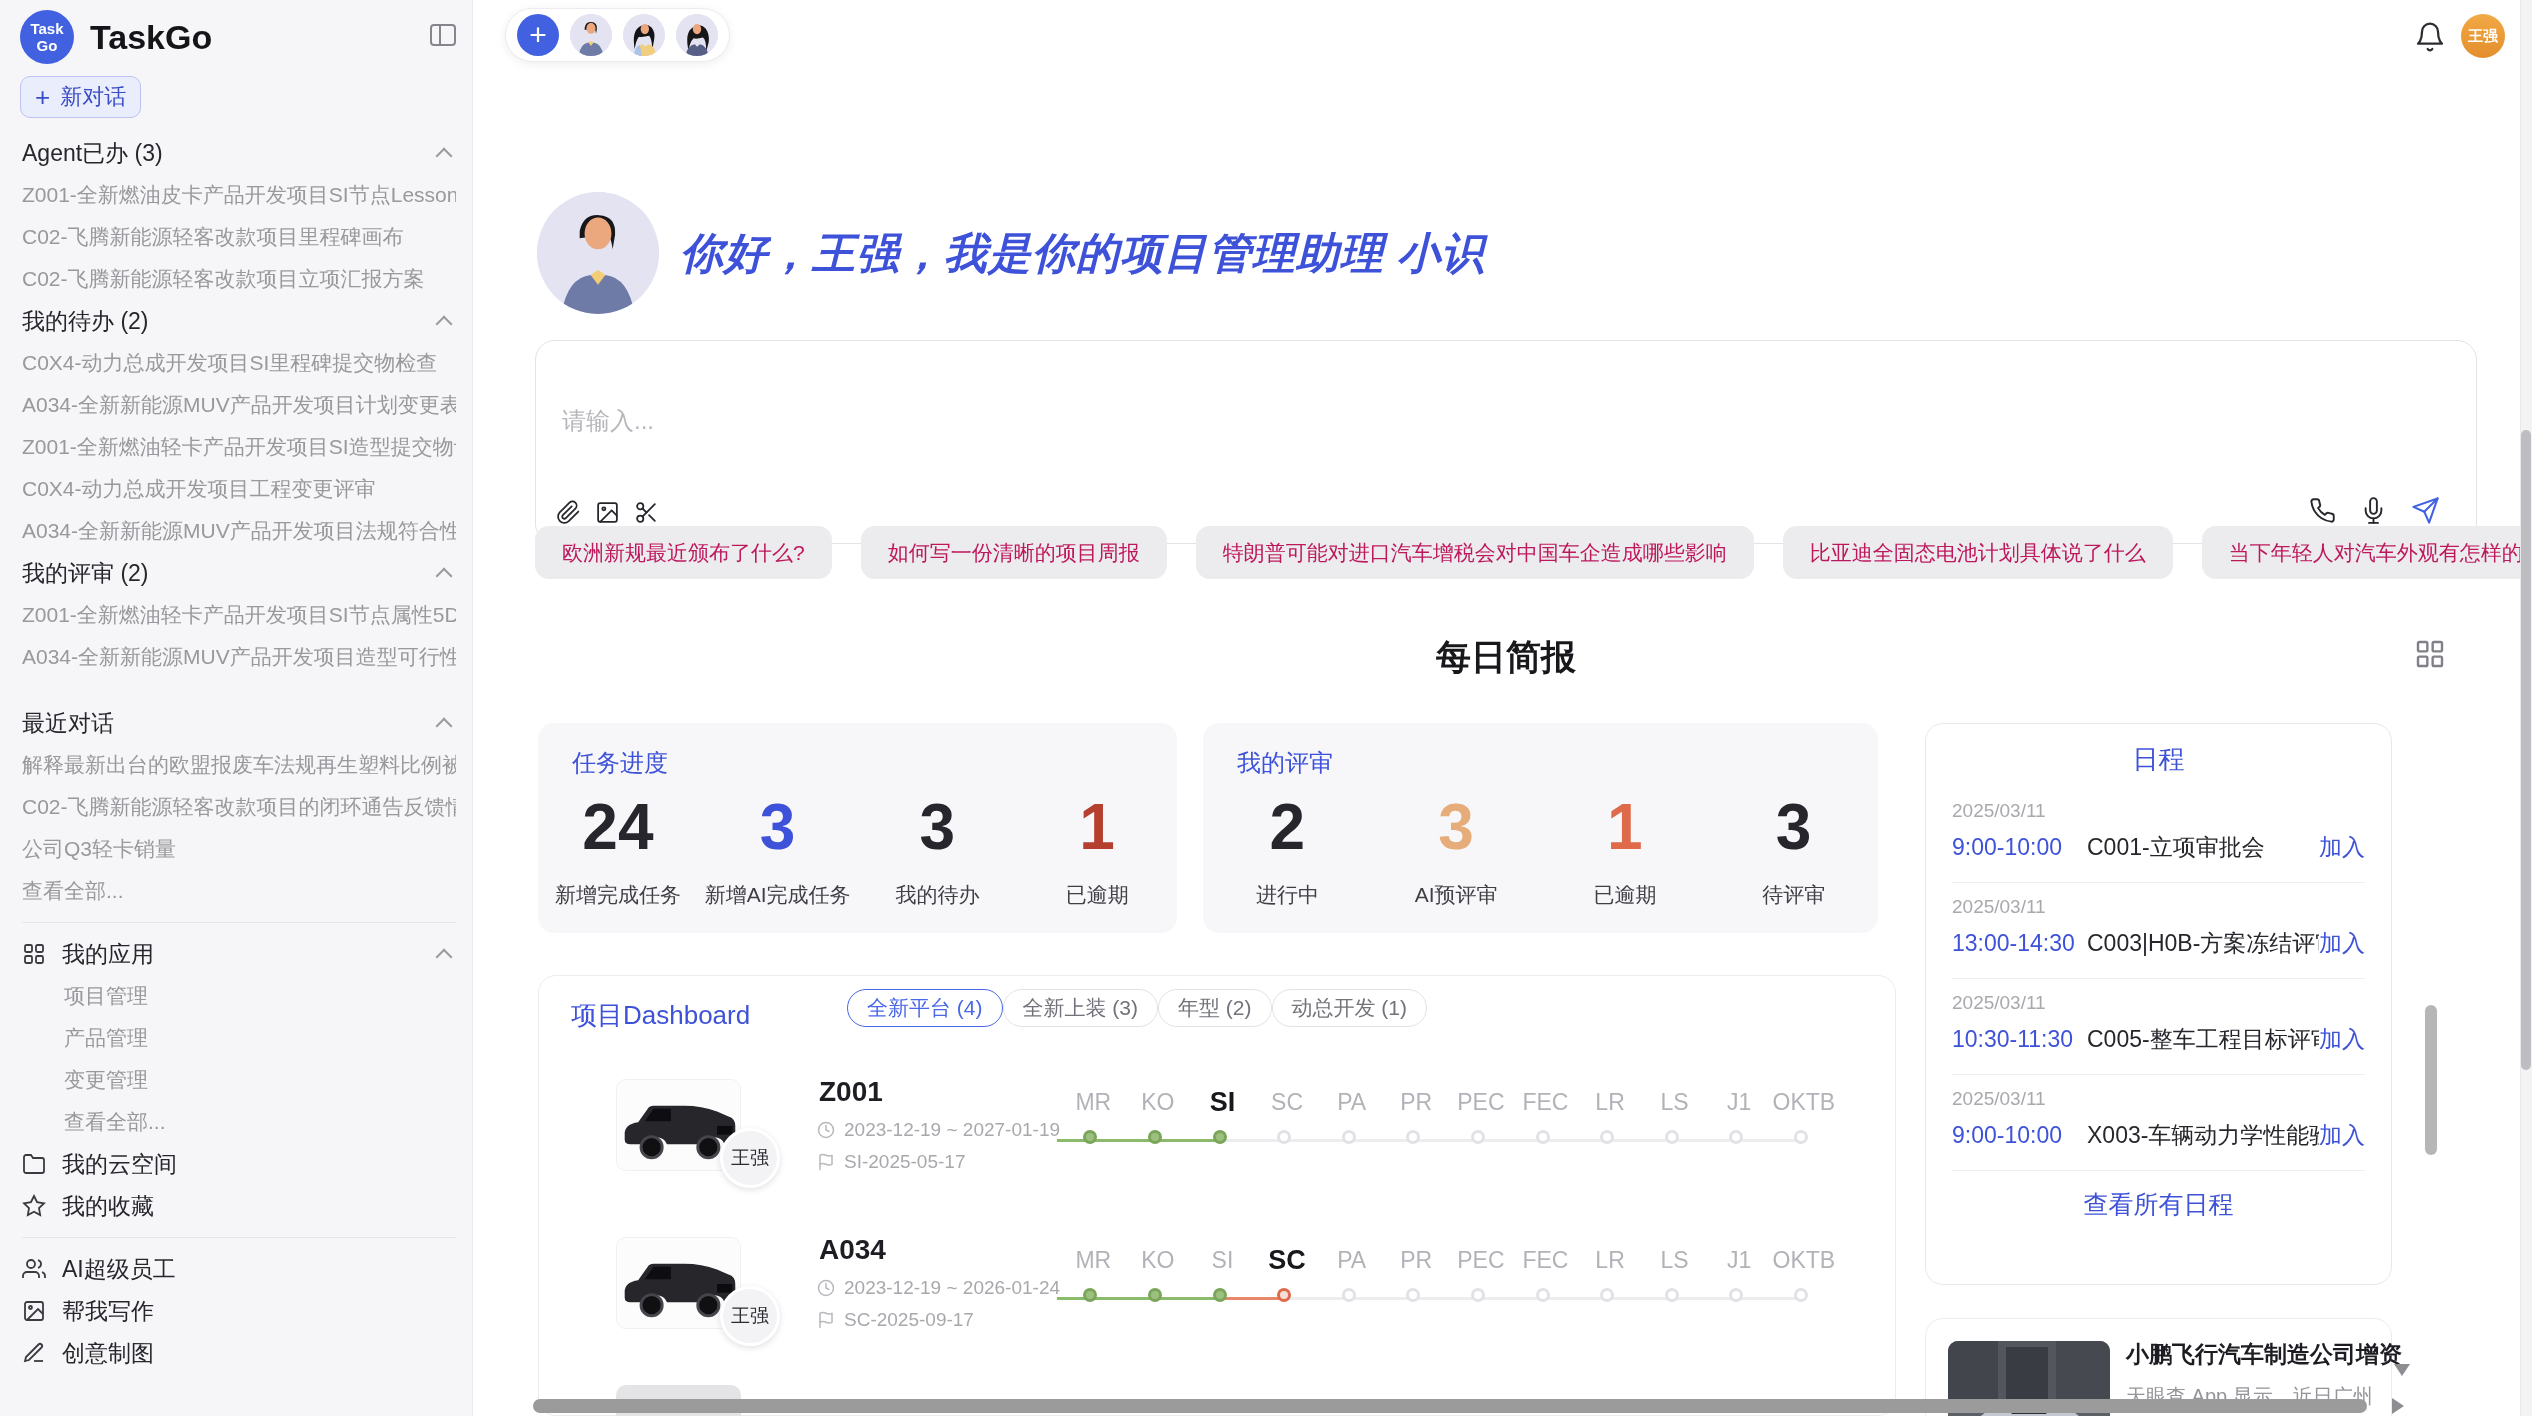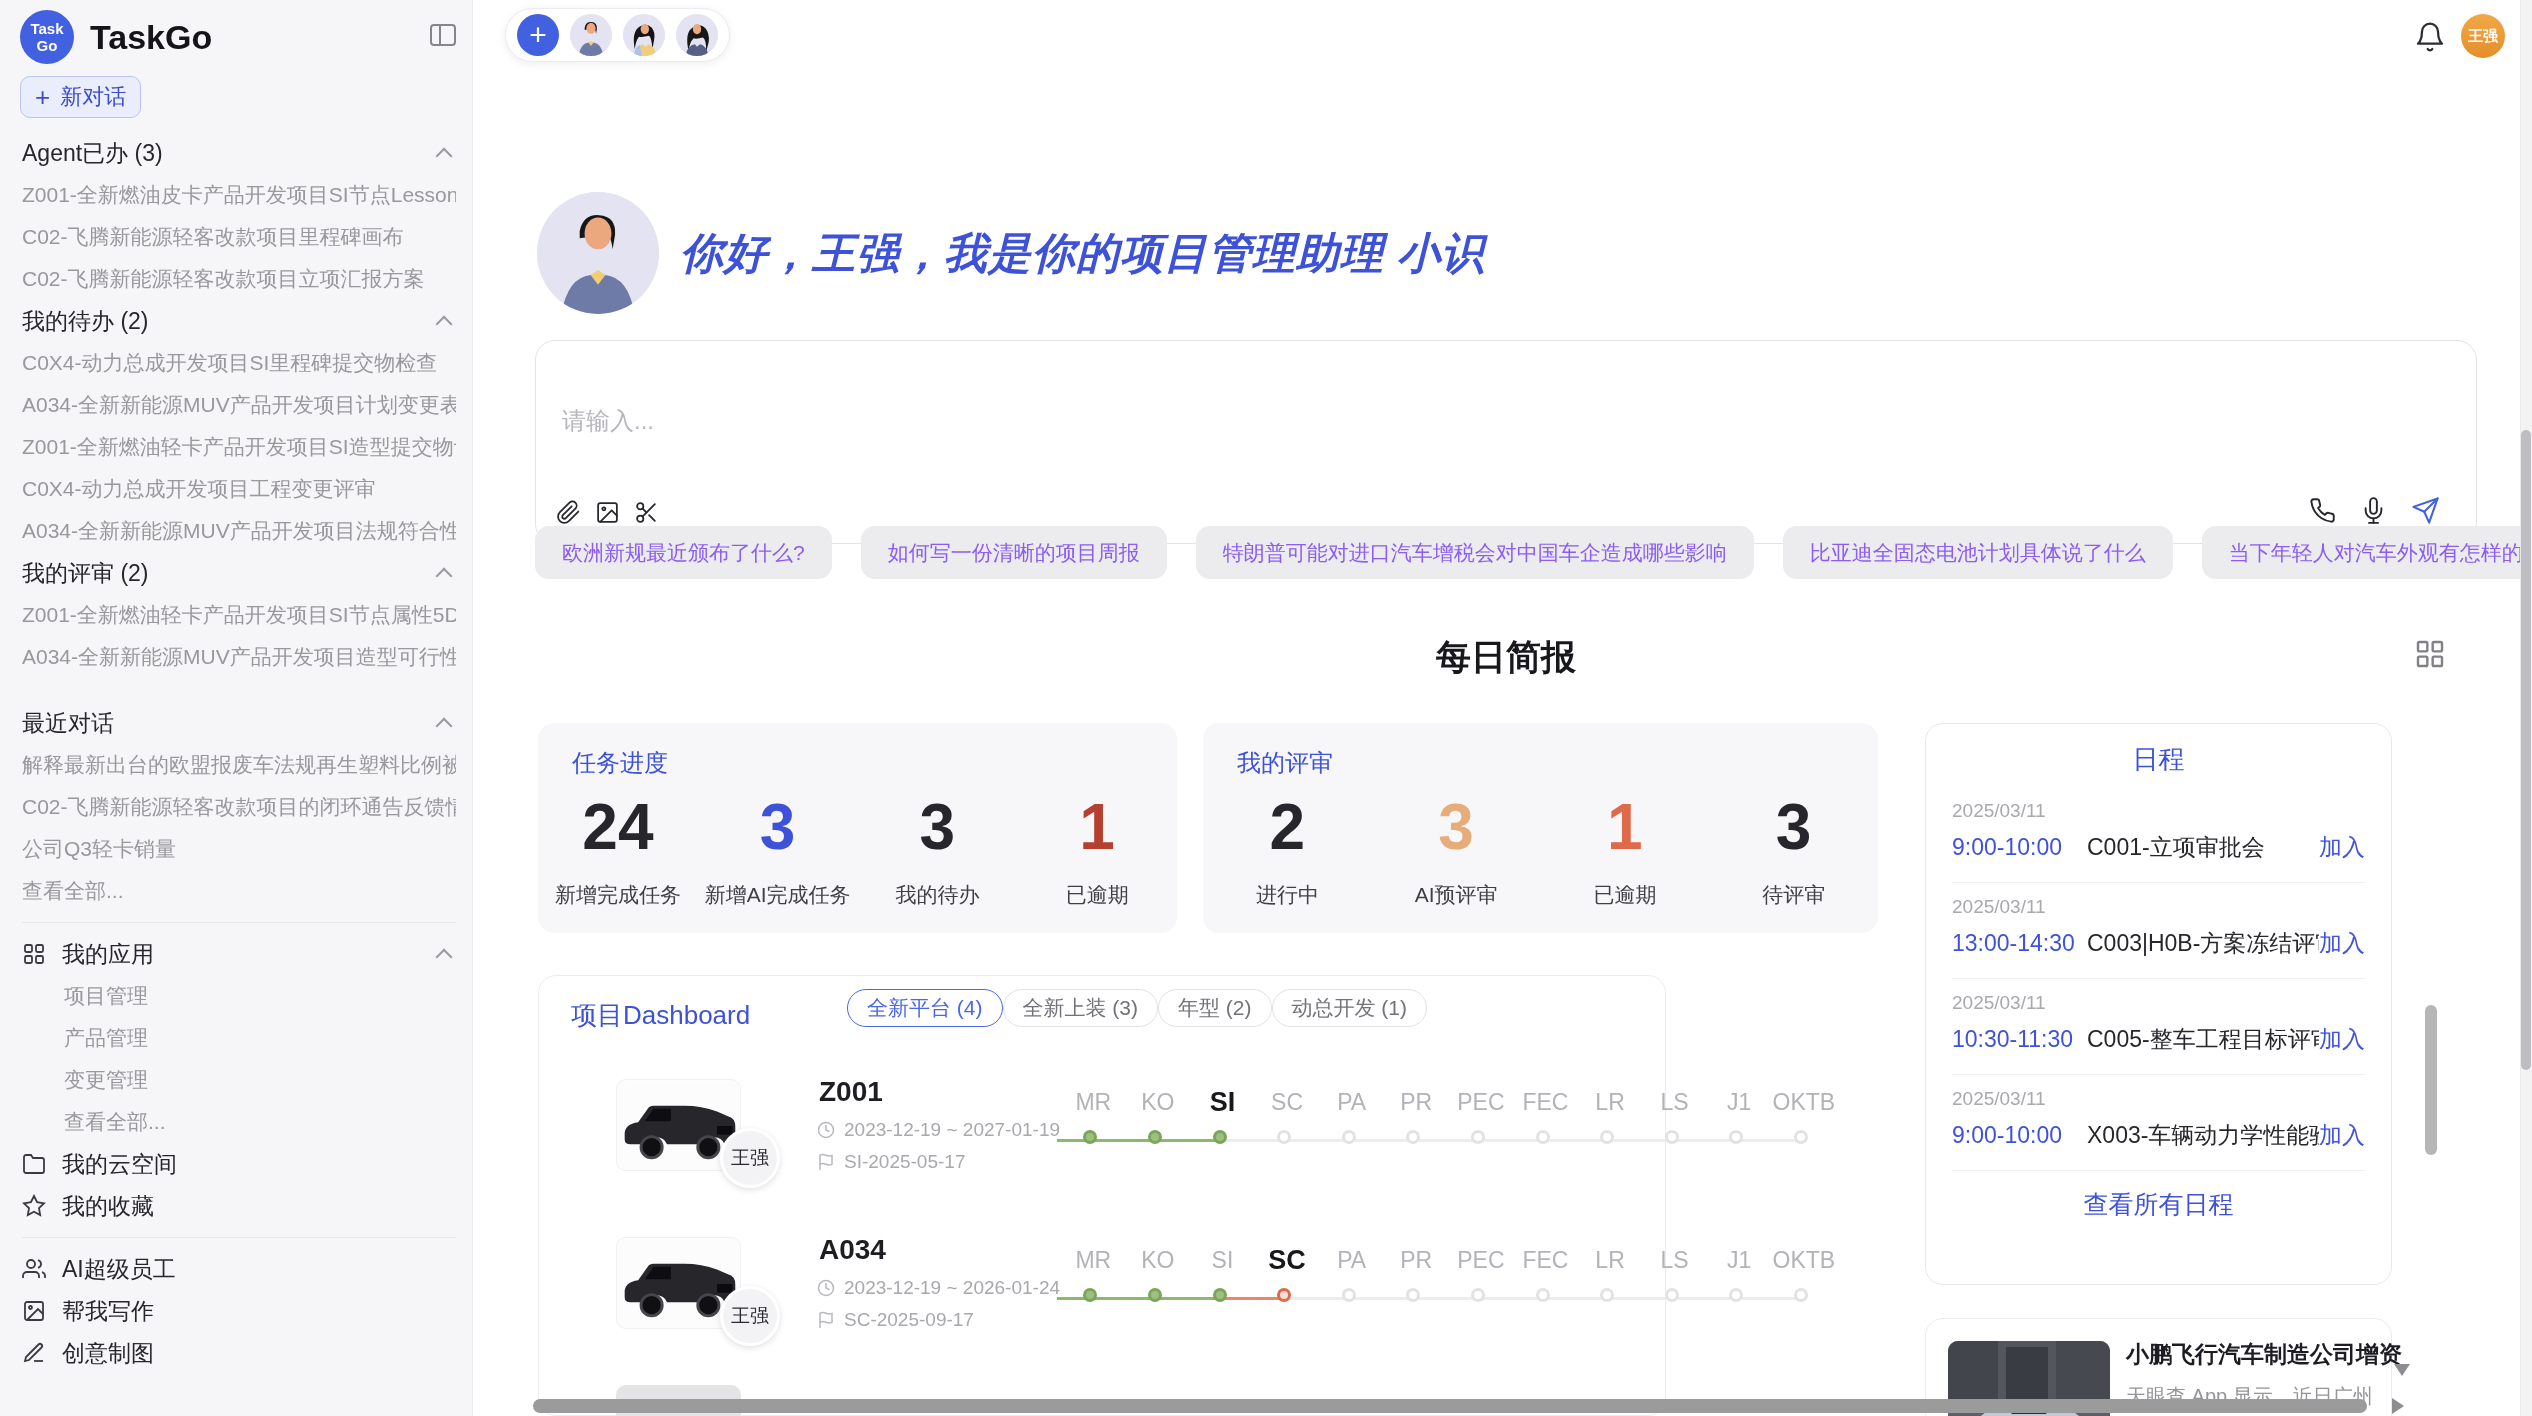--- a/index.html
+++ b/index.html
@@ -43,38 +43,38 @@
 .composer{left:535px;top:340px;width:1942px;height:204px;border:1.5px solid #e3e3e7;border-radius:20px;background:#fff}
 .composer input{position:absolute;left:26px;top:66px;width:1400px;border:none;outline:none;font-size:24px;color:#26262c;background:transparent;font-family:inherit}
 .composer input::placeholder{color:#b6b6bc}
 .tool-left{position:absolute;left:20px;bottom:18px;display:flex;gap:14px;color:#26262c}
 .tool-right{position:absolute;right:36px;bottom:18px;display:flex;gap:24px;align-items:center;color:#26262c}
 .tool-btn{cursor:pointer}
 .send{color:var(--accent2,#4161e0)}
 
 
 .chips{left:535px;top:526px;display:flex;gap:29px}
-.chip{height:53px;border-radius:14px;background:#ececee;border:none;padding:0 27px;font-size:21px;color:#8b5cf6;display:flex;align-items:center;white-space:nowrap;cursor:pointer;font-family:inherit}
+.chip{height:53px;border-radius:14px;background:#ececee;border:none;padding:0 27px;font-size:21px;color:#be185d;display:flex;align-items:center;white-space:nowrap;cursor:pointer;font-family:inherit}
 
 
 .brief-title{left:535px;top:634px;width:1942px;text-align:center;font-size:35px;font-weight:700;color:#17171c}
 .grid-icon{left:2414px;top:638px;width:32px;height:32px;color:#808089;cursor:pointer}
 .stat-card{position:absolute;background:#f7f7f9;border-radius:16px}
 .stat-card .card-title{position:absolute;left:34px;top:24px;font-size:24px;color:var(--accent,#3d52d8)}
 .stats{position:absolute;left:0;right:0;top:68px;display:grid;grid-template-columns:repeat(4,1fr)}
 .stat{text-align:center}
 .stat .v{font-size:64px;font-weight:700;line-height:1.15;color:#26262c}
 .stat .l{font-size:21px;color:#3f3f46;margin-top:16px}
 .tone-blue{color:var(--accent,#3d52d8)!important}
 .tone-red{color:var(--red,#b5402f)!important}
 .tone-orange{color:var(--orange,#e6ac79)!important}
 .tone-orangered{color:var(--orangered,#df6a4a)!important}
 
 
-.dash{left:538px;top:975px;width:1128px;height:441px;background:#fff;border:1.5px solid #ececf0;border-radius:18px}
+.dash{left:538px;top:975px;width:1358px;height:441px;background:#fff;border:1.5px solid #ececf0;border-radius:18px}
 .dash-title{position:absolute;left:32px;top:22px;font-size:26px;color:var(--accent,#3d52d8)}
 .tabs{position:absolute;left:308px;top:13px;display:flex;}
 .tab{height:38px;border-radius:19px;border:1.5px solid #e3e3e7;background:#fff;color:#72727a;font-size:21px;display:flex;align-items:center;padding:0 19px;white-space:nowrap;cursor:pointer;font-family:inherit}
 .tab.active{border-color:#4a67e8;color:#4a67e8}
 .proj-car{position:absolute;width:125px;height:92px;border-radius:10px;overflow:hidden;background:#fdfdfd;border:1px solid #f0f0f2}
 .owner{position:absolute;width:60px;height:60px;border-radius:50%;background:#f3f3f5;border:3px solid #fff;box-shadow:0 2px 6px rgba(0,0,0,.12);display:flex;align-items:center;justify-content:center;font-size:19px;color:#2a2a30}
 .proj-code{position:absolute;font-size:28px;font-weight:700;color:#1d1d23}
 .meta{position:absolute;display:flex;align-items:center;gap:9px;font-size:19px;color:#a8a8ad}
 .meta svg{stroke:#b8b8bd}
 .ms{position:absolute;width:776px}

